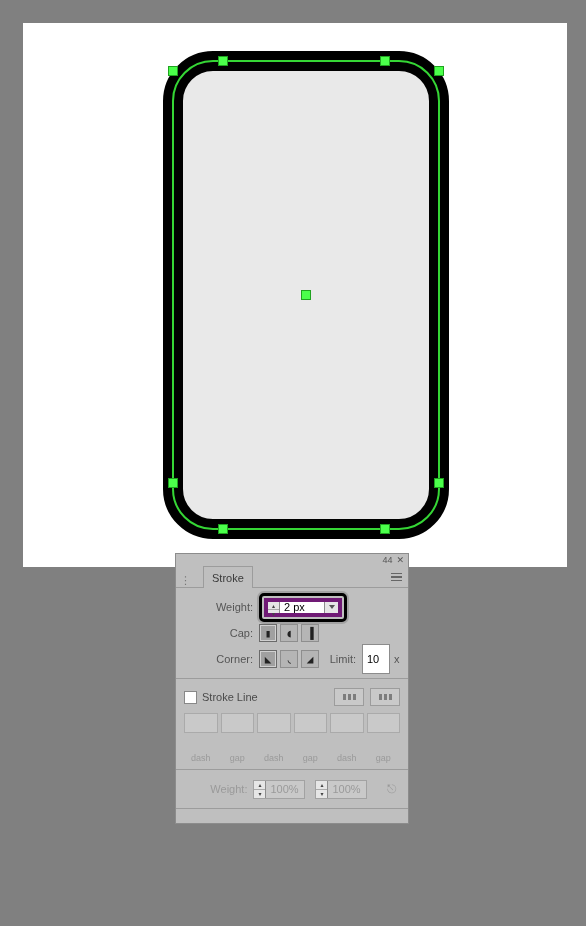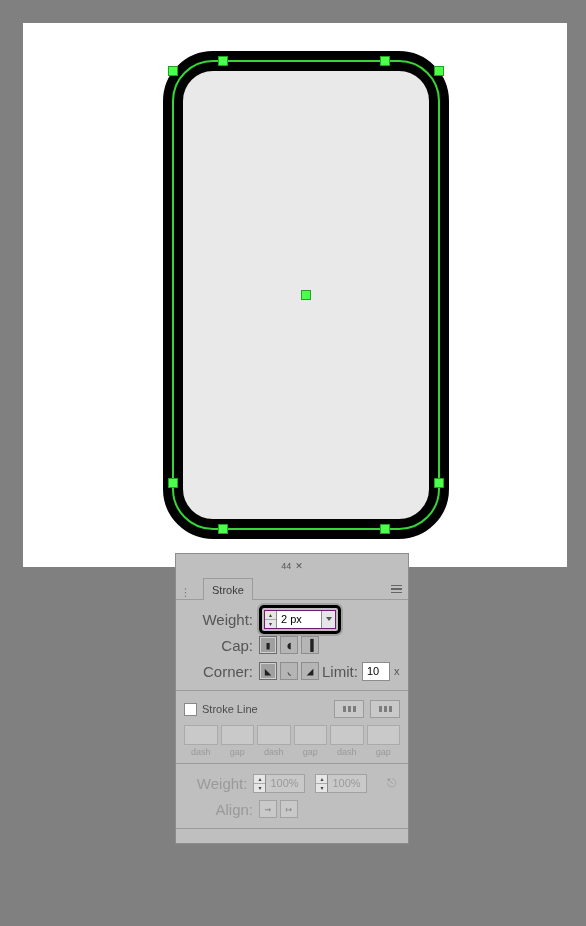--- a/index.html
+++ b/index.html
@@ -42,24 +42,24 @@
     position: absolute;
     left: 175px;
     top: 553px;
     width: 234px;
     background: #bfbfbf;
     border: 1px solid #8c8c8c;
   }
   .panel-top {
     height: 12px;
     display: flex;
-    justify-content: center;
+    justify-content: flex-end;
     align-items: center;
     gap: 4px;
-    padding: 12px 4px;
+    padding: 0 4px;
     font-size: 9px;
     color: #555;
   }
   .tabbar {
     position: relative;
     height: 22px;
     border-bottom: 1px solid #9c9c9c;
     display: flex;
     align-items: flex-end;
   }
@@ -97,29 +97,29 @@
     width: 11px; height: 1.5px; background: #666;
   }
 
   .panel-body { padding: 6px 8px 8px 8px; }
   .row { display: flex; align-items: center; height: 26px; }
   .lbl {
     width: 75px;
     text-align: right;
     padding-right: 6px;
     color: #555;
-    font-size: 15px;
+    font-size: 11px;
   }
   .muted { color:#9a9a9a; }
   .combo {
     display: inline-flex;
     align-items: center;
     height: 19px;
     background: #fff;
-    border: 1px solid #701a75;
+    border: 4px solid #701a75;
   }
   .stepper {
     width: 12px;
     height: 100%;
     background: #e6e6e6;
     border-right: 1px solid #8c8c8c;
     display: flex;
     flex-direction: column;
   }
   .stepper div{ flex:1; display:flex; align-items:center; justify-content:center; font-size:6px; color:#444;}
@@ -145,41 +145,41 @@
   .icon-toggle {
     width:18px; height:18px; margin-right:3px;
     background:#b5b5b5; border:1px solid #8e8e8e;
     display:inline-flex; align-items:center; justify-content:center;
     position:relative;
   }
   .icon-toggle.active { background:#a0a0a0; border:1px solid #6a6a6a; box-shadow:inset 0 0 0 1px #d0d0d0; }
   .glyph { font-size:11px; line-height:1; color:#222; font-family:monospace; }
 
   .num-field {
-    display:inline-flex; align-items:center; height:19px; background:#fff; border:1px solid #8c8c8c;
+    display:inline-flex; align-items:center; height:30px; background:#fff; border:1px solid #8c8c8c;
   }
   .num-input {
     border:none; outline:none; font-size:11px; padding:0 4px; width:26px; height:100%; text-align:left; background:transparent;
   }
   .px-lbl { font-size:11px; padding-left:4px; color:#555; }
 
   .sep { height:1px; background:#9c9c9c; margin:6px -8px; }
 
   
   .dashed-row { display:flex; align-items:center; justify-content:space-between; height:24px; }
   .chk { width:13px; height:13px; background:#fff; border:1px solid #888; margin-right:5px; display:inline-block; }
   .dash-presets { display:flex; gap:6px; }
   .dash-preset {
     width:30px; height:18px; border:1px solid #9c9c9c; background:#c9c9c9;
     display:flex; align-items:center; justify-content:center; gap:2px;
   }
   .dash-preset span{ width:3px;height:6px;background:#7d7d7d; }
   .dash-grid { display:grid; grid-template-columns:repeat(6,1fr); gap:3px; margin-top:4px; }
   .dash-cell { height:20px; background:#c9c9c9; border:1px solid #aaa; }
-  .dash-captions { display:grid; grid-template-columns:repeat(6,1fr); gap:3px; margin-top:2px; font-size:9px; color:#9a9a9a; text-align:center; }
+  .dash-captions { display:grid; grid-template-columns:repeat(6,1fr); gap:3px; margin-top:20px; font-size:9px; color:#9a9a9a; text-align:center; }
 
   
   .arrow-combo {
     display:inline-flex; align-items:center; height:19px; background:#fff; border:1px solid #8c8c8c; margin-right:6px;
   }
   .arrow-swatch { width:36px; height:100%; display:flex; align-items:center; justify-content:center; }
   .arrow-line { width:26px; height:2px; background:#000; }
   .swap-icon { width:18px;height:18px;display:inline-flex;align-items:center;justify-content:center;color:#888;font-size:13px;margin-left:auto; }
   .link-icon { width:18px;height:18px;display:inline-flex;align-items:center;justify-content:center;color:#999;font-size:12px;margin-left:6px; }
 
@@ -337,27 +337,18 @@
       <div class="scale-combo">
         <div class="stepper">
             <div>▴</div>
             <div>▾</div>
           </div>
         <input class="combo-input" value="100%" style="">
       </div>
       <span class="link-icon">⎋</span>
     </div>
 
-    <div class="row">
-      <div class="lbl muted">Align:</div>
-      <div class="icon-toggle" style="background:#c9c9c9;border-color:#a2a2a2;">
-          <span class="glyph" style="color:#888;">→</span>
-        </div>
-      <div class="icon-toggle" style="background:#c9c9c9;border-color:#a2a2a2;">
-          <span class="glyph" style="color:#888;">↦</span>
-        </div>
-    </div>
 
     <div class="sep"></div>
 
 
   </div>
 </div>
 
 </body></html>

